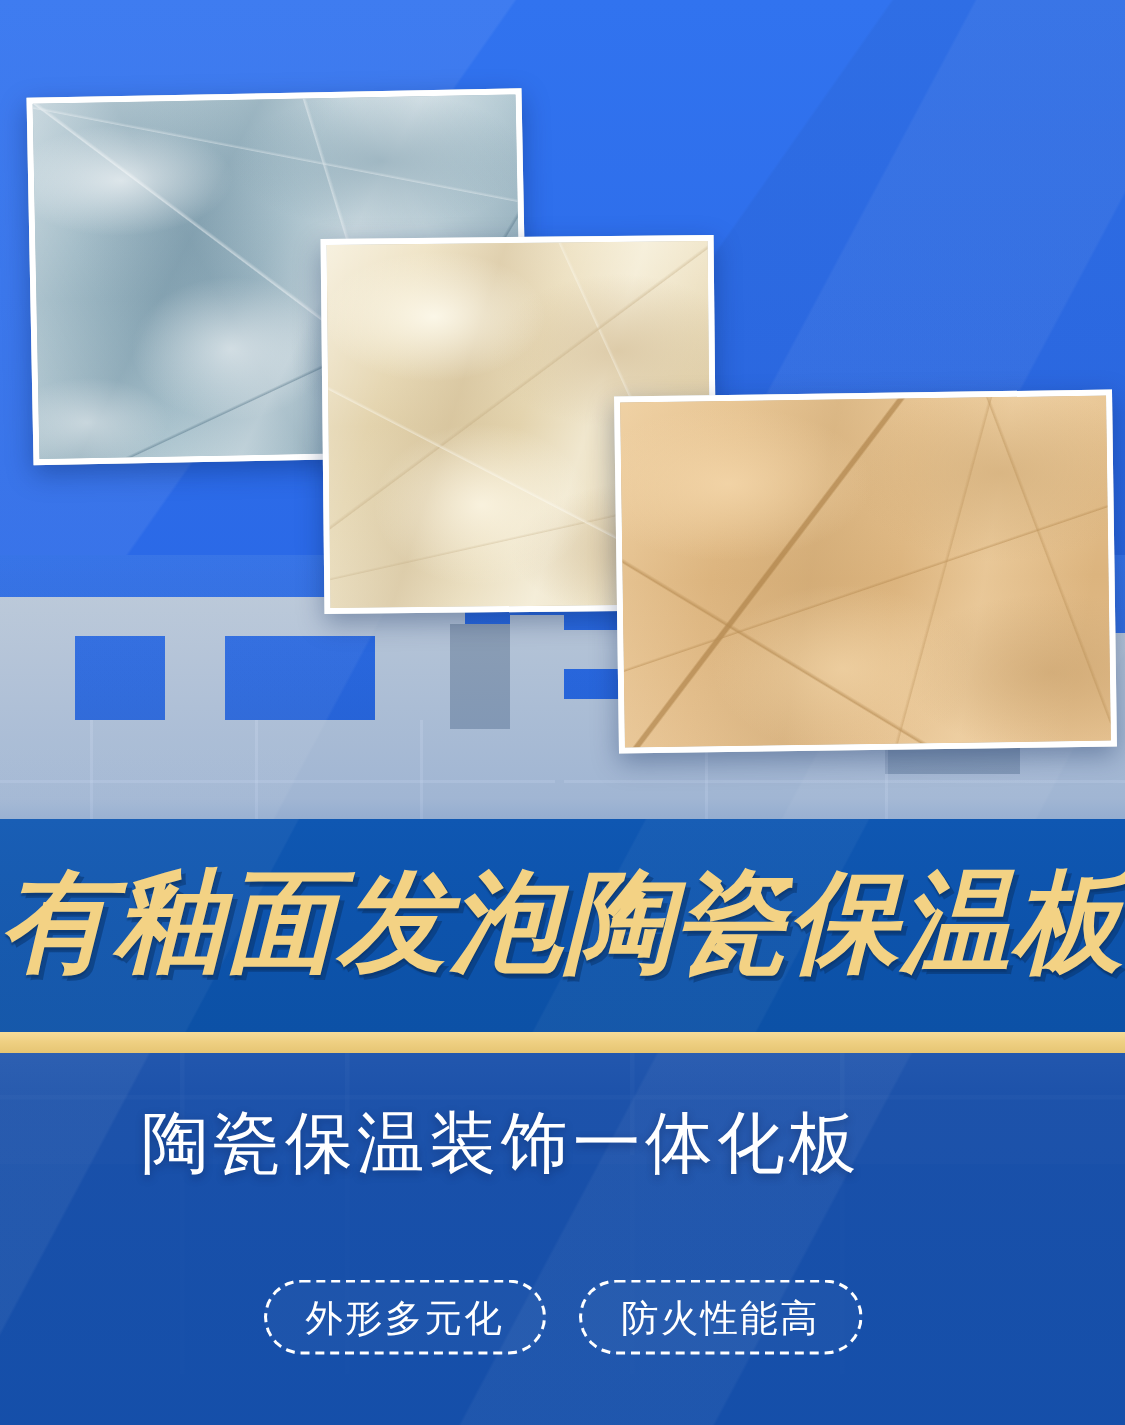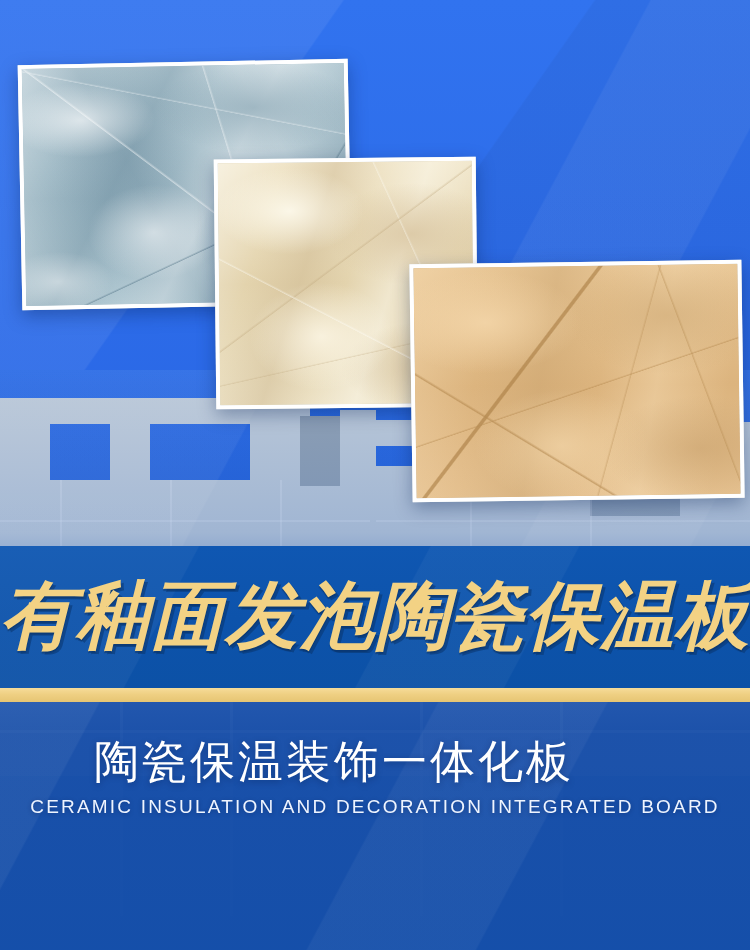--- a/index.html
+++ b/index.html
@@ -289,18 +289,19 @@
     <div class="veins"></div>
   </div>
 
   <div class="title-band">
     <div class="tb-diag"></div>
   </div>
   <div class="main-title">有釉面发泡陶瓷保温板</div>
   <div class="gold-rule"></div>
 
   <div class="sub-cn">陶瓷保温装饰一体化板</div>
-  <div class="sub-en">CERAMIC INSULATION AND DECORATION INTEGRATED BOARD</div>
 
   <div class="tags">
+    <div class="tag">外形多元化</div>
+    <div class="tag">防火性能高</div>
   </div>
 
 </div>
 
 </body></html>

